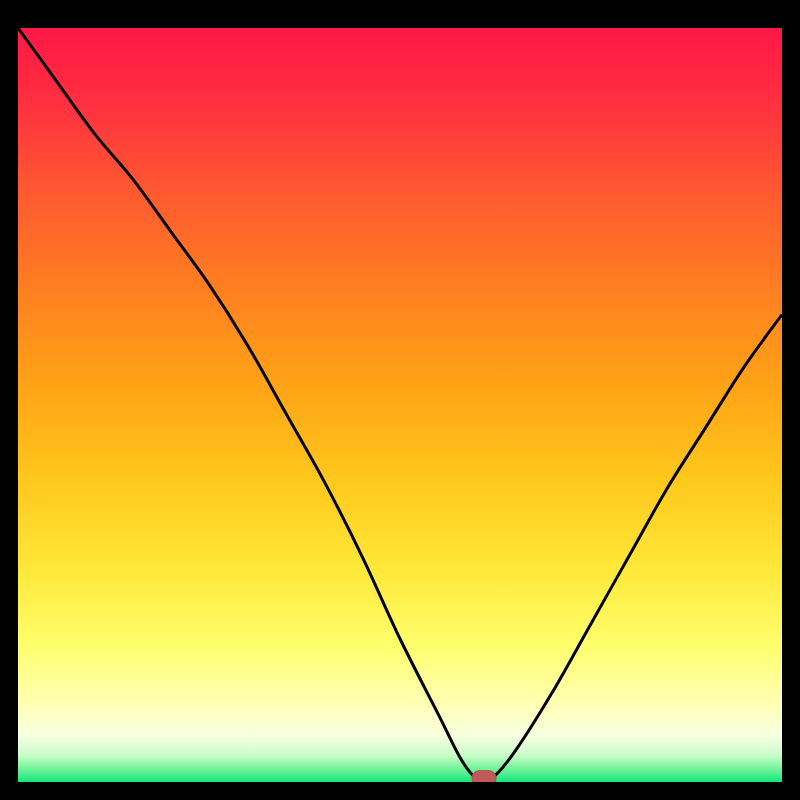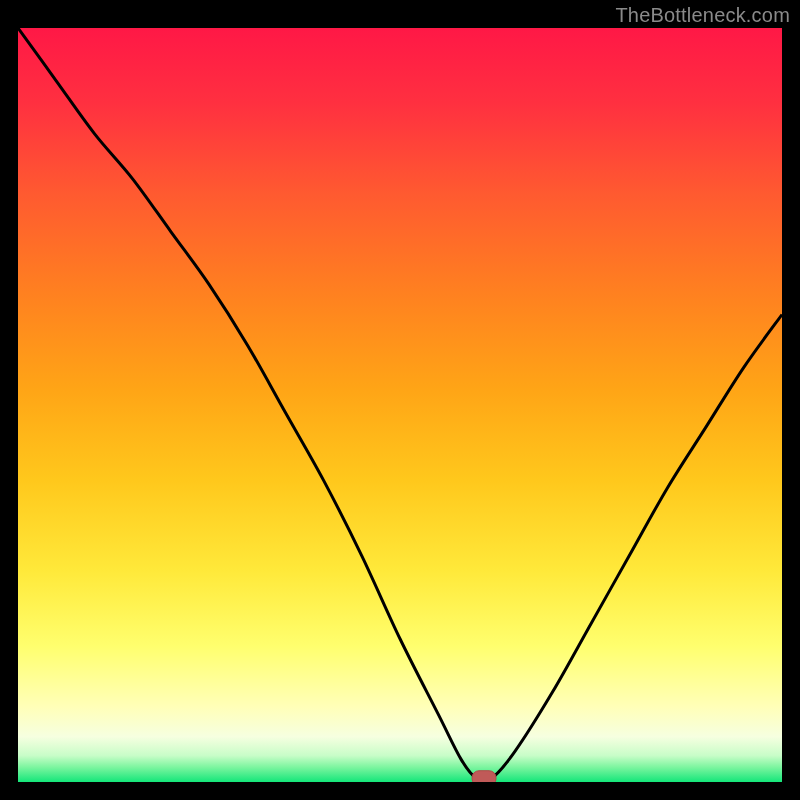--- a/index.html
+++ b/index.html
@@ -39,21 +39,20 @@
     position: absolute;
     left: 0;
     top: 0;
     display: block;
   }
 </style>
 </head>
 <body>
 
 <div class="frame">
-  <div class="watermark">TheBottleneck.com</div>
 
   <div class="plot">
     <svg id="chart-svg" width="764" height="754" viewBox="0 0 764 754" preserveAspectRatio="none">
       <defs>
         <linearGradient id="bg-grad" x1="0" y1="0" x2="0" y2="1">
             <stop offset="0.00%" stop-color="#ff1846"></stop>
             <stop offset="10.00%" stop-color="#ff3040"></stop>
             <stop offset="22.00%" stop-color="#ff5a30"></stop>
             <stop offset="35.00%" stop-color="#ff8020"></stop>
             <stop offset="48.00%" stop-color="#ffa516"></stop>

